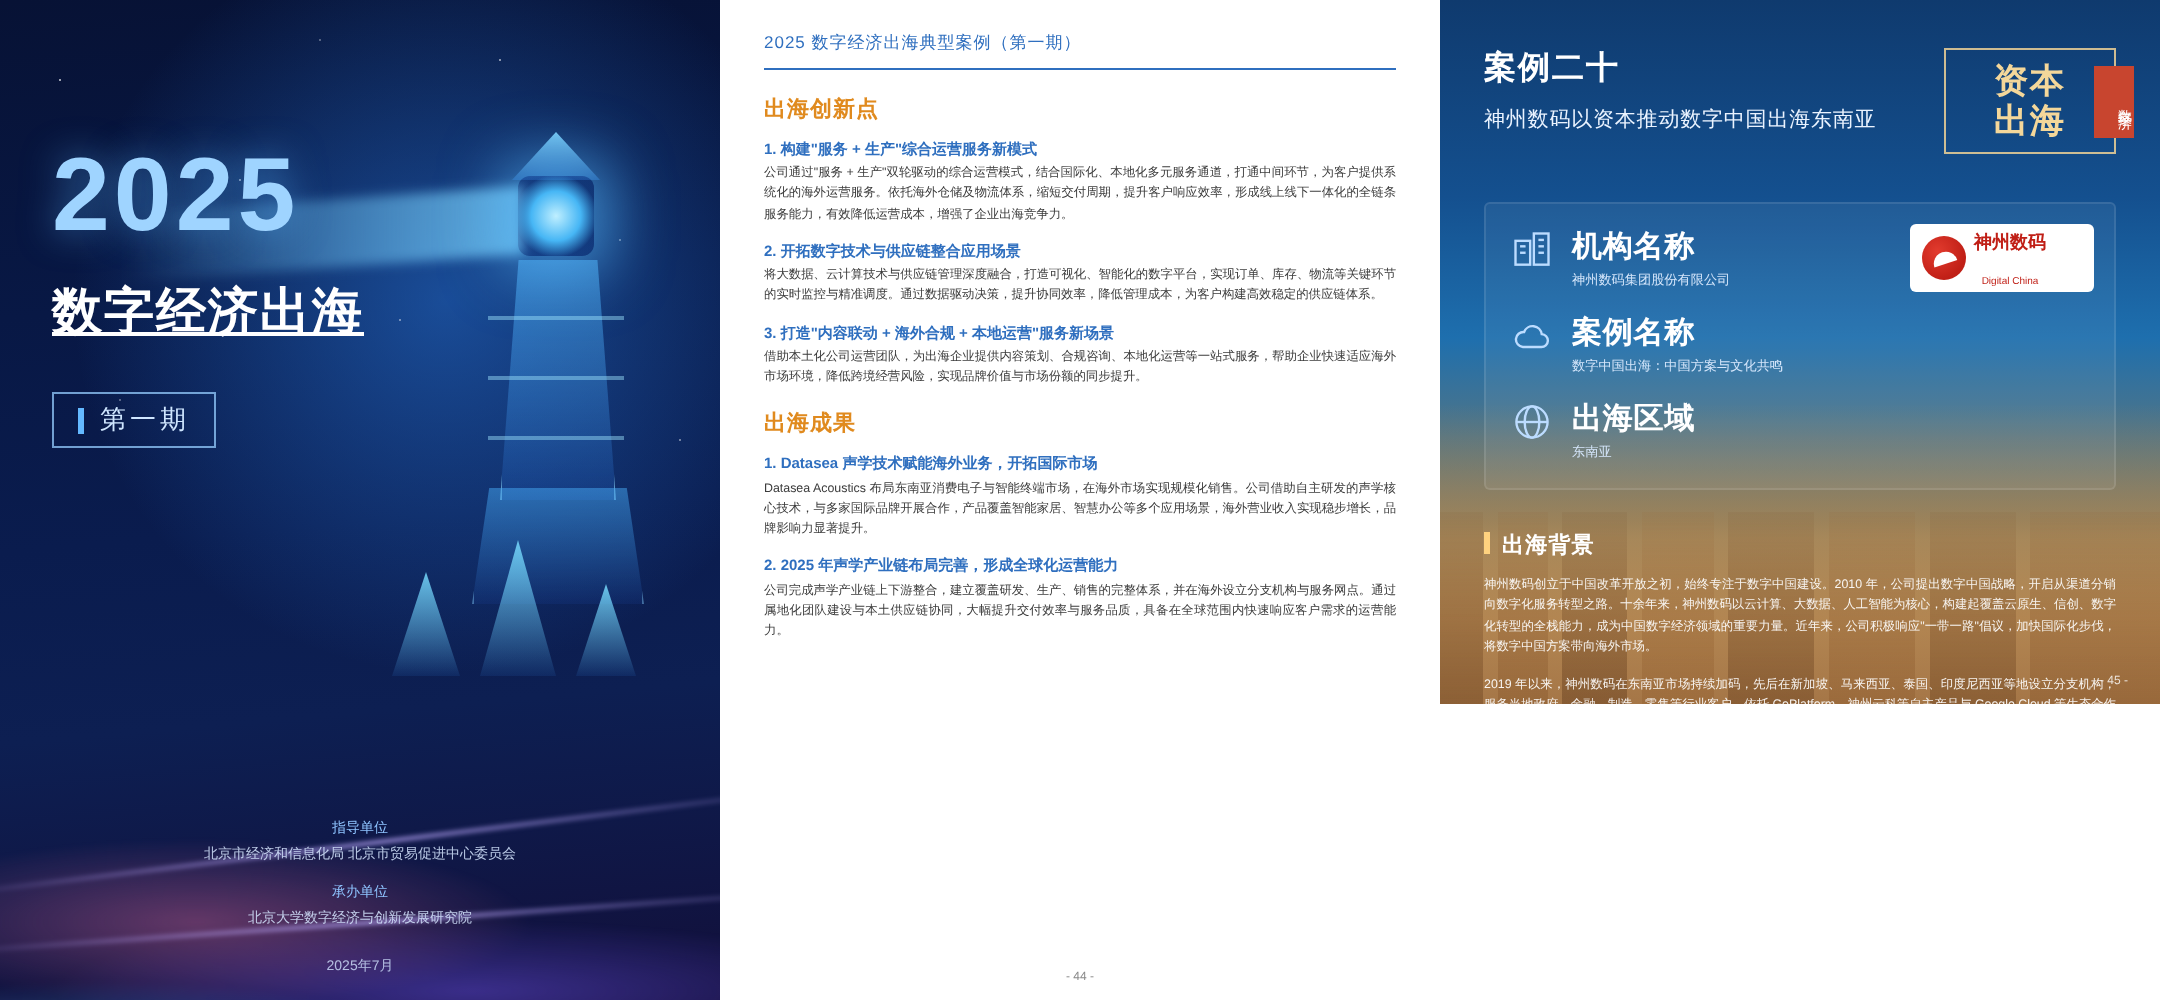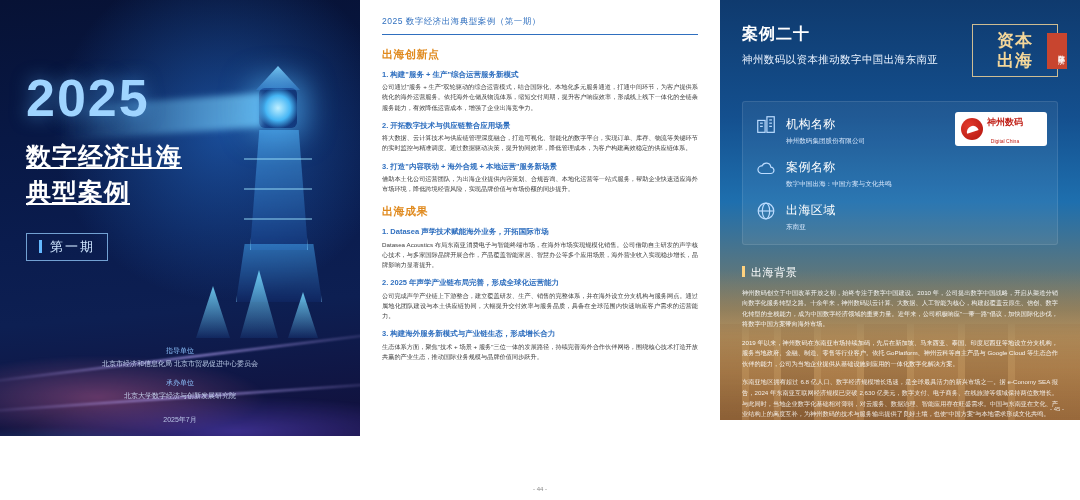--- a/index.html
+++ b/index.html
@@ -19,21 +19,21 @@
     height: 500px;
     display: flex;
     flex-direction: row;
     background: #ffffff;
   }
 
   
   .cover {
     position: relative;
     width: 360px;
-    height: 436px;
+    height: 500px;
     overflow: hidden;
     background:
       radial-gradient(circle at 62% 30%, rgba(40,120,220,0.55) 0%, rgba(10,30,80,0.0) 45%),
       linear-gradient(175deg, #071235 0%, #081845 30%, #0a1c4e 52%, #0d1f52 70%, #120f3a 100%);
     flex: 0 0 360px;
   }
   .cover-stars {
     position: absolute;
     inset: 0;
     background-image:
@@ -256,21 +256,21 @@
     text-align: center;
     color: #8a8a8a;
     font-size: 6px;
   }
 
   
   .right {
     position: relative;
     flex: 0 0 360px;
     width: 360px;
-    height: 420px;
+    height: 352px;
     overflow: hidden;
     background: linear-gradient(180deg, #0f3a6e 0%, #14508f 28%, #1e6fae 48%, #7d7a63 74%, #caa872 88%, #e0bd85 100%);
   }
   .right-city {
     position: absolute;
     left: 0; right: 0; bottom: 0;
     height: 150px;
     background:
       linear-gradient(180deg, rgba(200,150,90,0.0) 0%, rgba(190,140,80,0.55) 45%, rgba(150,100,55,0.8) 100%);
   }
@@ -358,22 +358,22 @@
   .info-row:last-child { margin-bottom: 2px; }
   .info-ico {
     flex: 0 0 22px;
     width: 22px;
     height: 22px;
     color: #bcdcff;
   }
   .info-ico svg { width: 22px; height: 22px; display: block; }
   .info-lbl {
     color: #ffffff;
-    font-size: 12px;
-    font-weight: normal;
+    font-size: 15px;
+    font-weight: bold;
     letter-spacing: 0.4px;
     text-align: right;
   }
   .info-val {
     color: #d5e6fb;
     font-size: 6.6px;
     margin-top: 3px;
     line-height: 1.5;
   }
   .logo-box {
@@ -408,21 +408,21 @@
     border-radius: 6px 6px 0 0;
     transform: rotate(-18deg);
   }
   .logo-cn { color: #c01f16; font-size: 9px; font-weight: bold; line-height: 1.1; }
   .logo-en { color: #c01f16; font-size: 5px; line-height: 1.1; }
 
   .bg-title {
     margin-top: 20px;
     color: #ffffff;
     font-size: 11px;
-    font-weight: normal;
+    font-weight: bold;
     letter-spacing: 0.6px;
   }
   .bg-title .accent {
     display: inline-block;
     width: 3px; height: 11px;
     background: #ffd27f;
     margin-right: 6px;
     vertical-align: -1px;
   }
   .bg-para {
@@ -466,21 +466,20 @@
       <i></i>
       <i></i>
     </div>
 
     <div class="streaks"></div>
 
     <div class="cover-text">
       <div class="cover-year">2025</div>
       <div class="cover-title">
         <div>数字经济出海</div>
-        <div>典型案例</div>
       </div>
       <div class="cover-issue">
         <span class="bar"></span>
         <span>第一期</span>
       </div>
     </div>
 
     <div class="cover-footer">
       <div class="lbl">指导单位</div>
       <div>北京市经济和信息化局    北京市贸易促进中心委员会</div>
@@ -511,24 +510,20 @@
 
       <div class="sec-title">出海成果</div>
 
       <div>
         <div class="sub-title">1. Datasea 声学技术赋能海外业务，开拓国际市场</div>
         <p class="para">Datasea Acoustics 布局东南亚消费电子与智能终端市场，在海外市场实现规模化销售。公司借助自主研发的声学核心技术，与多家国际品牌开展合作，产品覆盖智能家居、智慧办公等多个应用场景，海外营业收入实现稳步增长，品牌影响力显著提升。</p>
       </div>
       <div>
         <div class="sub-title">2. 2025 年声学产业链布局完善，形成全球化运营能力</div>
         <p class="para">公司完成声学产业链上下游整合，建立覆盖研发、生产、销售的完整体系，并在海外设立分支机构与服务网点。通过属地化团队建设与本土供应链协同，大幅提升交付效率与服务品质，具备在全球范围内快速响应客户需求的运营能力。</p>
-      </div>
-      <div>
-        <div class="sub-title">3. 构建海外服务新模式与产业链生态，形成增长合力</div>
-        <p class="para">生态体系方面，聚焦"技术 + 场景 + 服务"三位一体的发展路径，持续完善海外合作伙伴网络，围绕核心技术打造开放共赢的产业生态，推动国际业务规模与品牌价值同步跃升。</p>
       </div>
     </div>
 
     <div class="mid-pageno">- 44 -</div>
   </div>
 
   <div class="right">
     <div class="right-city"></div>
 
     <div class="right-inner">

